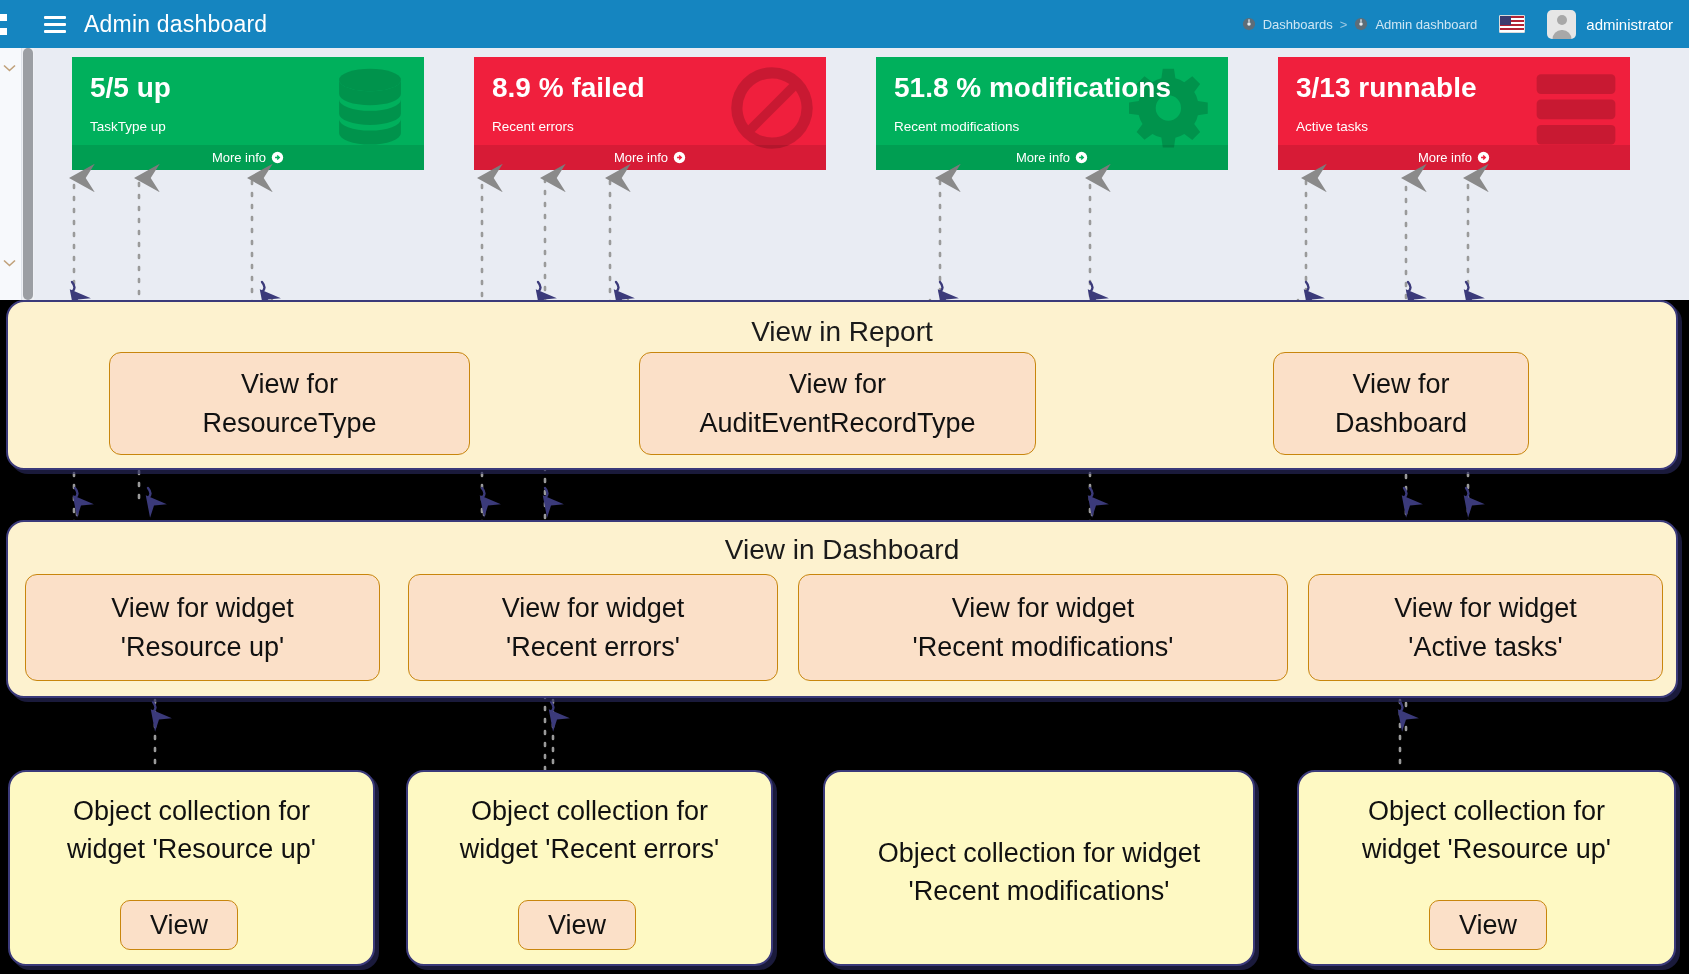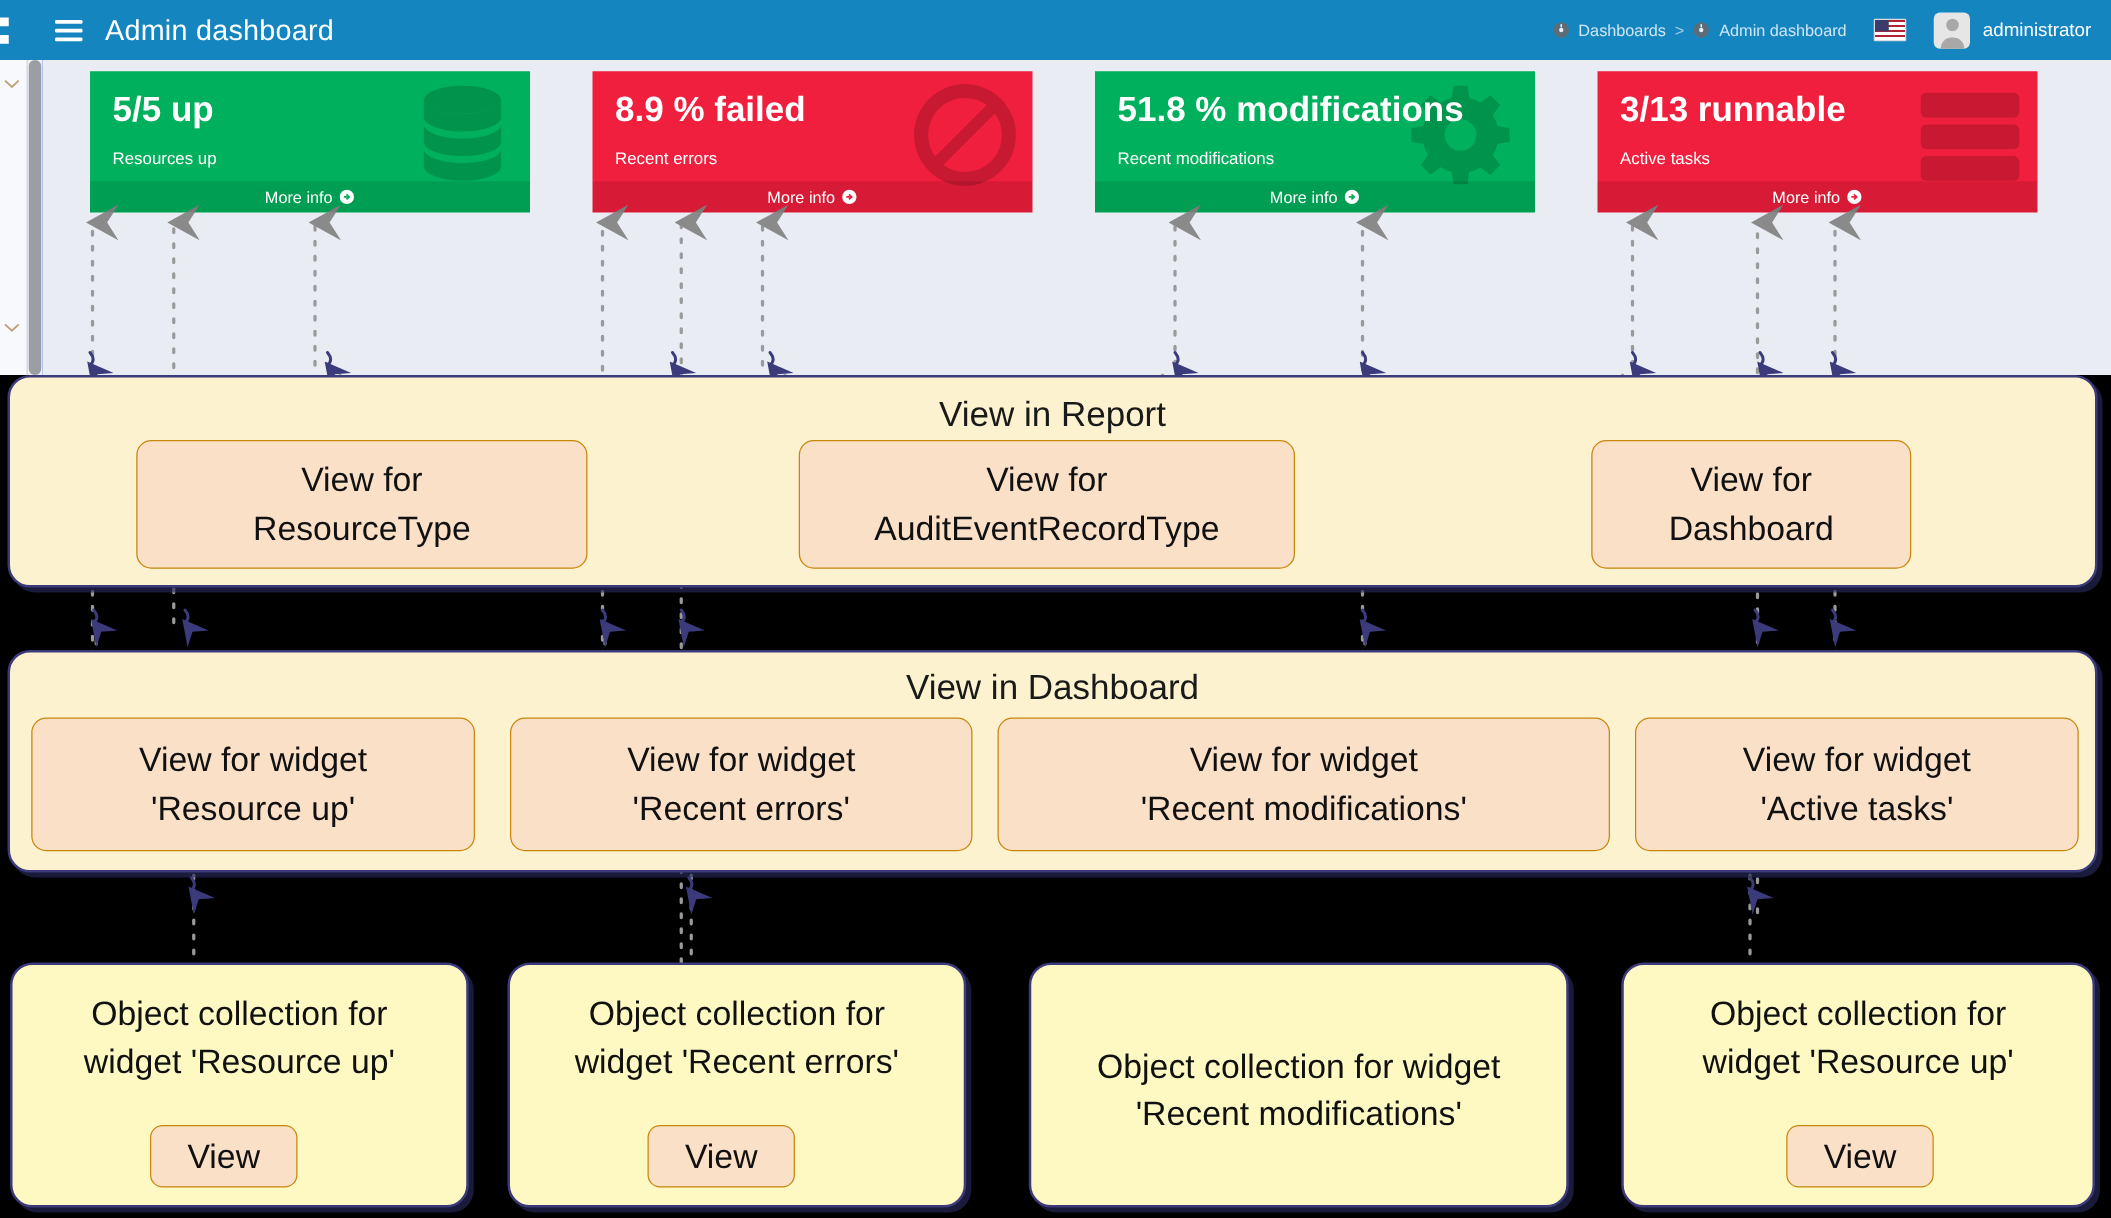--- a/index.html
+++ b/index.html
@@ -8,21 +8,21 @@
     width: 1689px; height: 974px;
     overflow: hidden;
     background: #000000;
     font-family: "Liberation Sans", sans-serif;
   }
   #root { position: relative; width: 1689px; height: 974px; background: #000; }
 
   
   .app-region {
     position: absolute; left: 0; top: 0; width: 1689px; height: 300px;
-    background: #1d4ed8; overflow: hidden; padding-left: 44px;
+    background: #0f172a; overflow: hidden; padding-left: 44px;
   }
   .topbar {
     position: absolute; left: 0; top: 0; width: 1689px; height: 48px;
     background: #1585c0; display: flex; align-items: center;
   }
   .topbar-left { display: flex; align-items: center; height: 48px; }
   .edge-marks { width: 18px; height: 48px; position: relative; }
   .edge-marks i {
     position: absolute; left: 0; width: 7px; height: 7px; background: #ffffff; display:block;
   }
@@ -225,21 +225,21 @@
         <div class="card green">
           <div class="card-ico">
             <svg viewBox="0 0 64 64">
               <ellipse cx="32" cy="12" rx="22" ry="8"></ellipse>
               <path d="M10 12 v10 a22 8 0 0 0 44 0 v-10 a22 8 0 0 1 -44 0z"></path>
               <path d="M10 26 v10 a22 8 0 0 0 44 0 v-10 a22 8 0 0 1 -44 0z"></path>
               <path d="M10 40 v10 a22 8 0 0 0 44 0 v-10 a22 8 0 0 1 -44 0z"></path>
             </svg>
           </div>
           <div class="big">5/5 up</div>
-          <div class="sub">Resources up</div>
+          <div class="sub">TaskType up</div>
           <div class="footer">
             <span>More info</span>
             <svg width="13" height="13" viewBox="0 0 16 16">
               <circle cx="8" cy="8" r="7" fill="#fff"></circle>
                 <path d="M5 8h5M7.6 5.6L10.2 8 7.6 10.4" stroke="#00b05c" stroke-width="1.7" fill="none"></path>
             </svg>
           </div>
         </div>
 
         <div class="card red">

